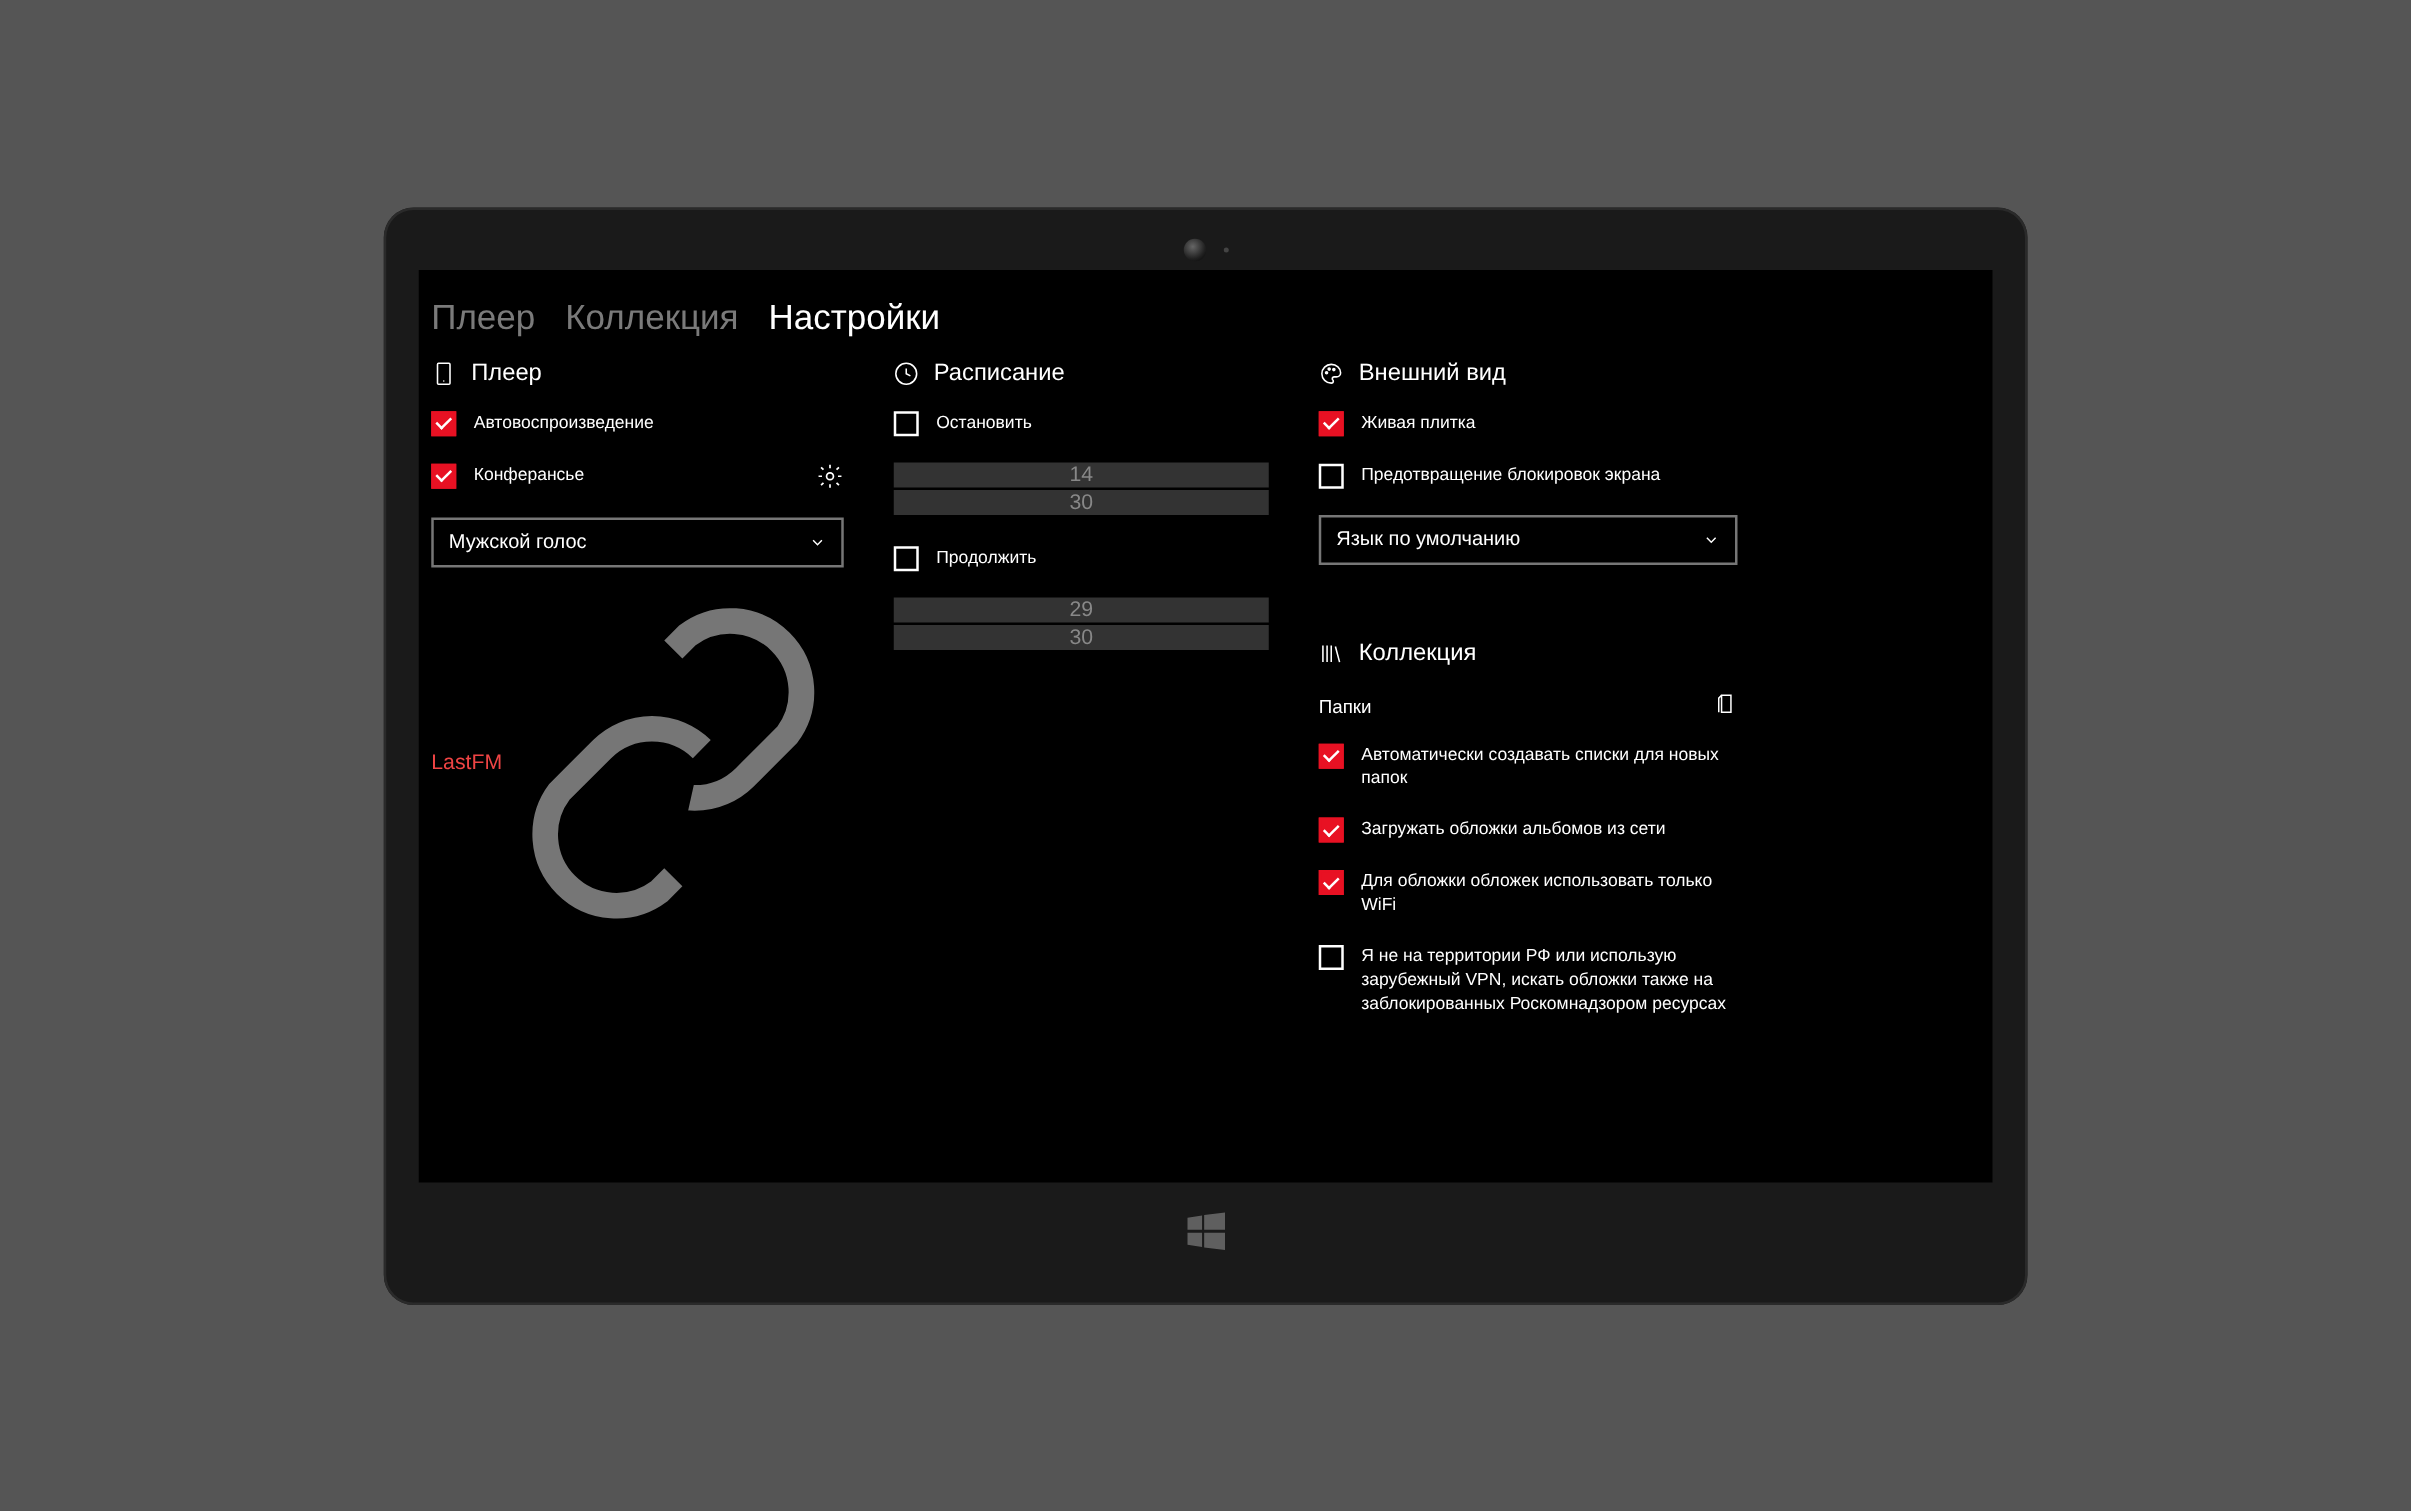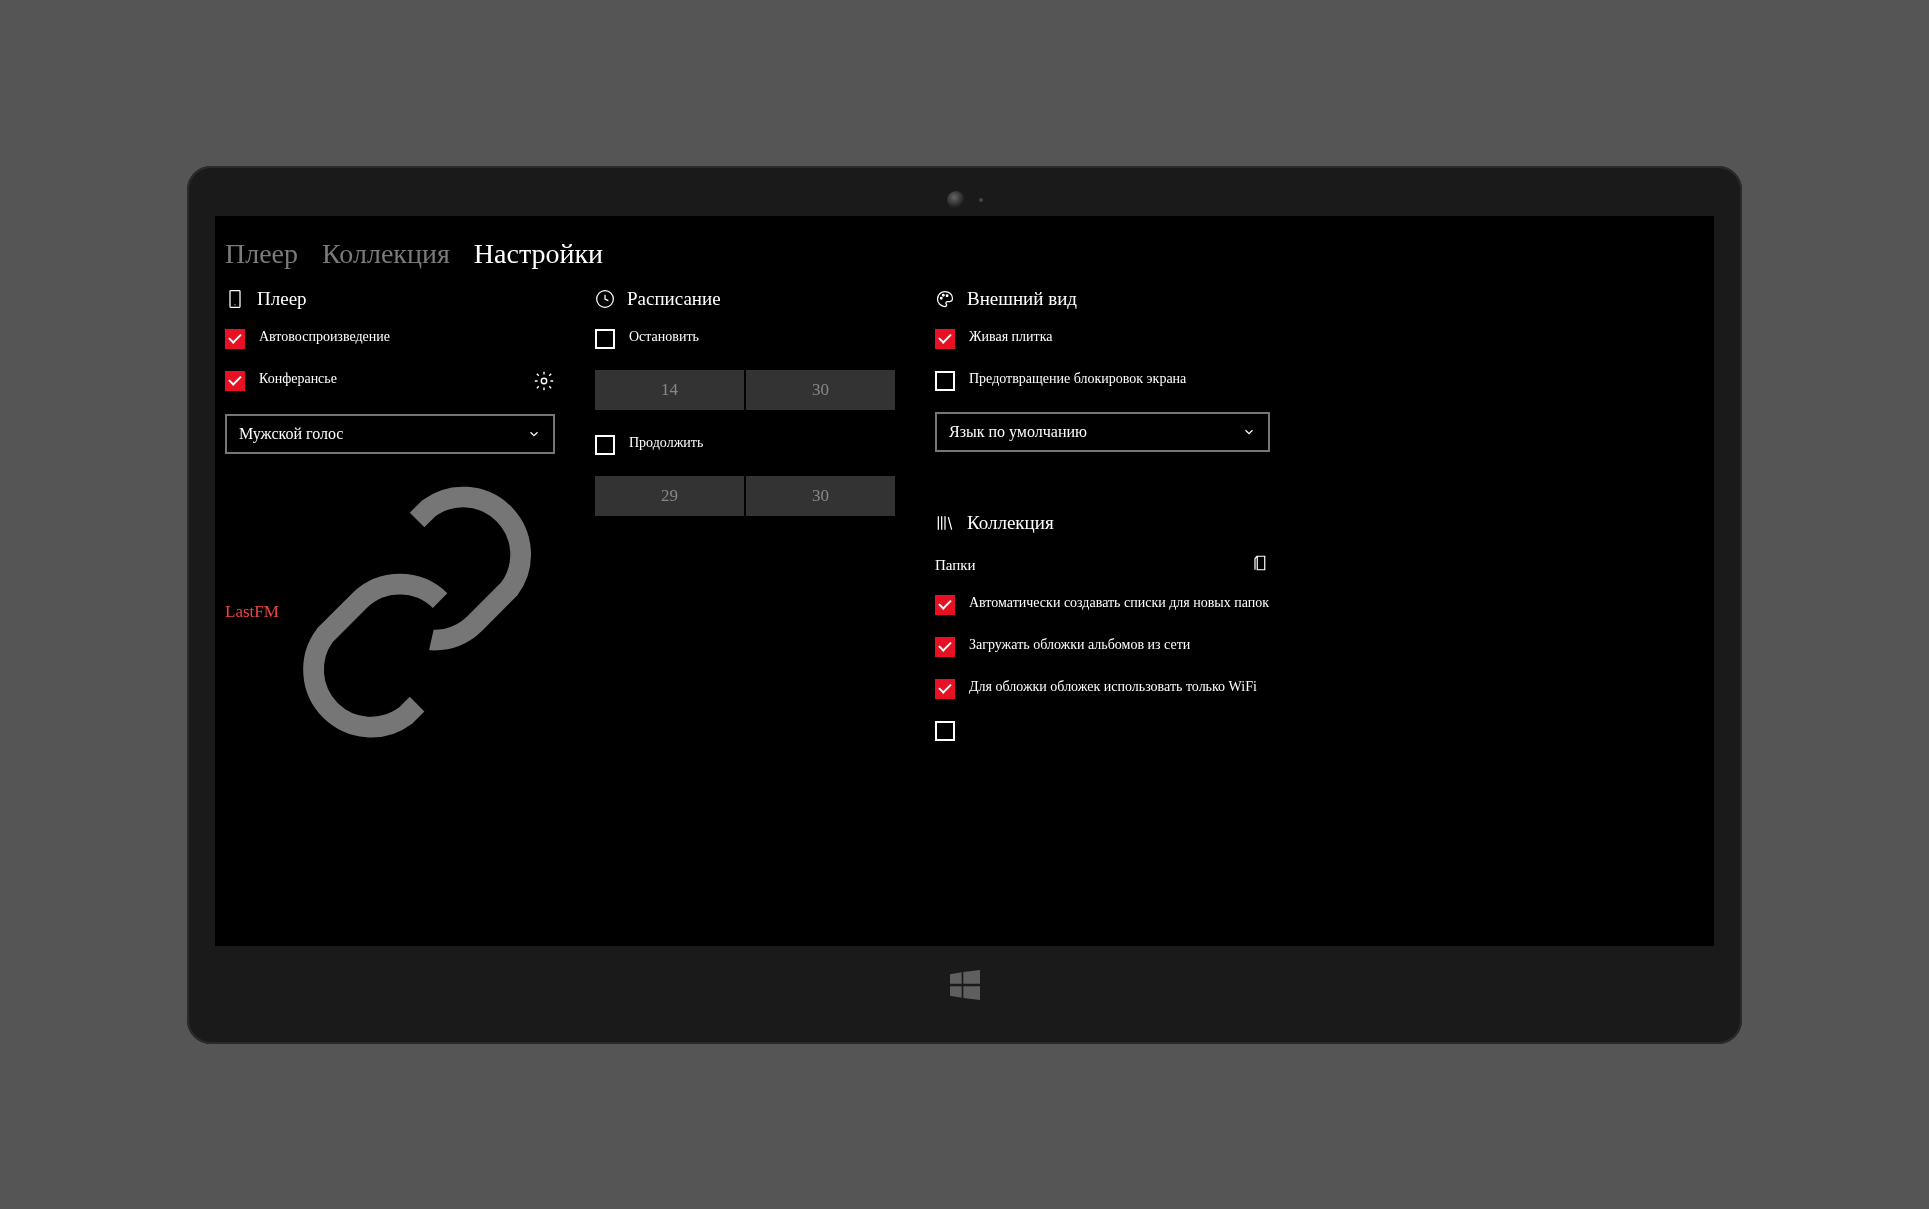--- a/index.html
+++ b/index.html
@@ -6,28 +6,27 @@
 body {
   background:#555;
   display:flex;
   align-items:center;
   justify-content:center;
   min-height:100vh;
   font-family:"Segoe UI", sans-serif;
   -webkit-font-smoothing:antialiased;
 }
 .device {
-  width:1555px;
+  width:1315px;
   height:878px;
   background:#1a1a1a;
   border-radius:24px;
   padding:18px 28px 10px 28px;
   position:relative;
   box-shadow:inset 0 0 0 2px #2a2a2a;
-  font-family:Liberation Serif, serif;
 }
 .camera-bar{
   height:32px;
   display:flex;
   align-items:center;
   justify-content:center;
   gap:14px;
 }
 .camera{
   width:18px;height:18px;border-radius:50%;
@@ -86,21 +85,21 @@
 .select .chev{width:14px;height:14px;}
 .disabled-row{color:#ef4444;display:flex;align-items:center;justify-content:space-between;font-size:17px;margin-bottom:22px;}
 .disabled-row .link-icon{stroke:#767676;}
 .about-block{margin-top:34px;}
 .about-line{font-size:17px;margin-bottom:14px;}
 .action-row{
   display:flex;align-items:center;justify-content:space-between;
   font-size:17px;margin-bottom:22px;cursor:pointer;
 }
 .action-row svg{width:22px;height:22px;}
-.time-boxes{display:flex;gap:2px;margin-bottom:24px;}
+.time-boxes{display:flex;gap:2px;margin-bottom:24px;flex-direction:column;}
 .time-box{
   flex:1;height:40px;background:#333;color:#888;
   display:flex;align-items:center;justify-content:center;font-size:17px;
 }
 .folders-head{
   display:flex;align-items:flex-end;justify-content:space-between;
   font-size:15px;margin-bottom:20px;
 }
 .spacer{height:40px;}
 </style>
@@ -246,20 +245,21 @@
           <div class="label-wrap">Загружать обложки альбомов из сети</div>
         </div>
 
         <div class="row">
           <div class="checkbox checked"></div>
           <div class="label-wrap">Для обложки обложек использовать только WiFi</div>
         </div>
 
         <div class="row">
           <div class="checkbox"></div>
+          <div class="label-wrap">Я не на территории РФ или использую зарубежный VPN, искать обложки также на заблокированных Роскомнадзором ресурсах</div>
         </div>
       </div>
 
     </div>
   </div>
 
   <div class="win-btn">
     <svg viewBox="0 0 24 24">
         <path d="M3 5.5L10 4.4v6.9H3V5.5zM11 4.2L21 3v8.3H11V4.2zM3 12.7h7v6.9L3 18.5v-5.8zM11 12.7h10V21l-10-1.2v-7.1z"></path>
       </svg>

